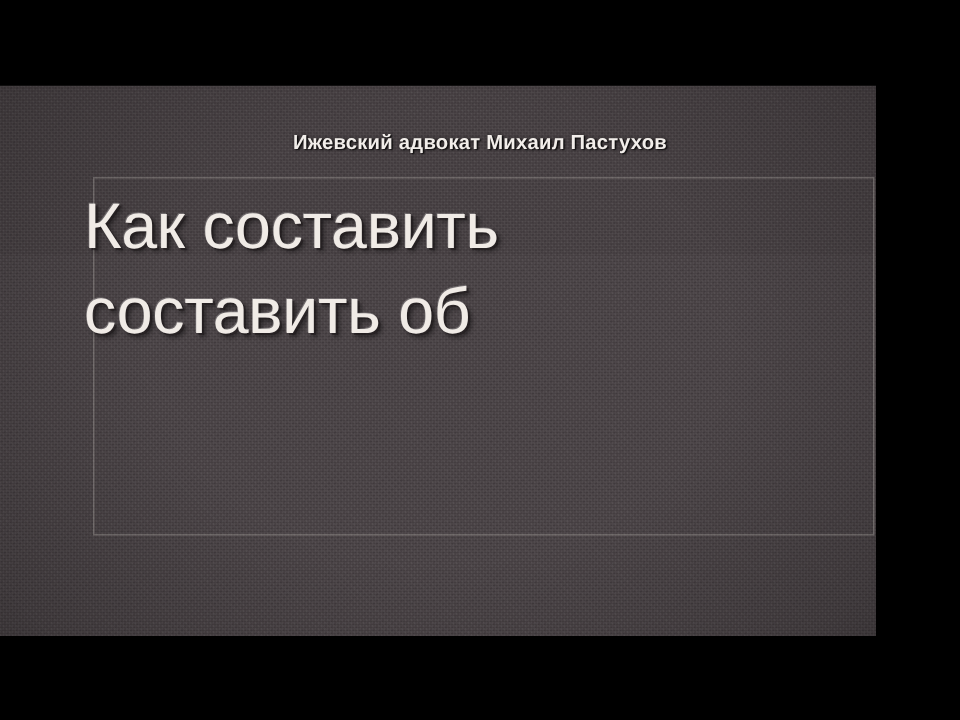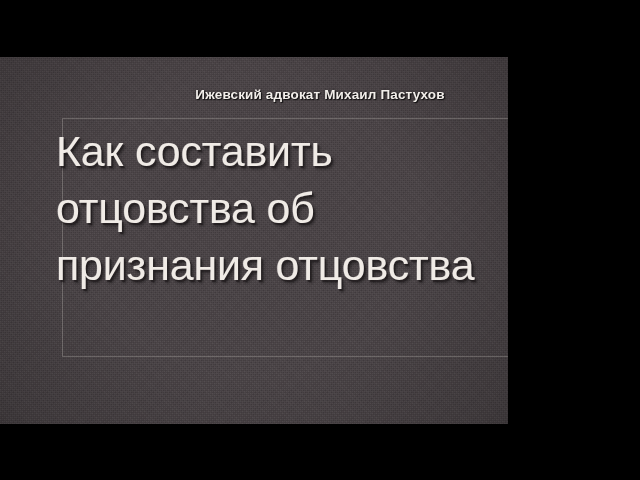--- a/index.html
+++ b/index.html
@@ -27,21 +27,21 @@
     z-index: 5;
   }
   #letterbox-top    { top: 0;    height: 57px; }
   #letterbox-bottom { top: 424px; height: 56px; }
 
   
   #video-area {
     position: absolute;
     left: 0;
     top: 57px;
-    width: 508px;
+    width: 584px;
     height: 367px;
     background-color: #474043;
     overflow: hidden;
   }
 
   
   #texture-overlay {
     position: absolute;
     inset: 0;
     pointer-events: none;
@@ -135,22 +135,21 @@
   <div id="video-area">
 
     <div id="texture-overlay"></div>
 
     <div id="headline-frame"></div>
 
     <div id="byline">Ижевский адвокат Михаил Пастухов</div>
 
     <div id="headline">
       <span class="line">Как составить</span>
-      <span class="line">отцовства об</span>
-      <span class="line">признания отцовства</span>
+      <span class="line">составить об</span>
     </div>
 
     <div id="vignette-overlay"></div>
   </div>
 
   <div id="letterbox-bottom" class="letterbox"></div>
 
 </div>
 
 </body></html>

